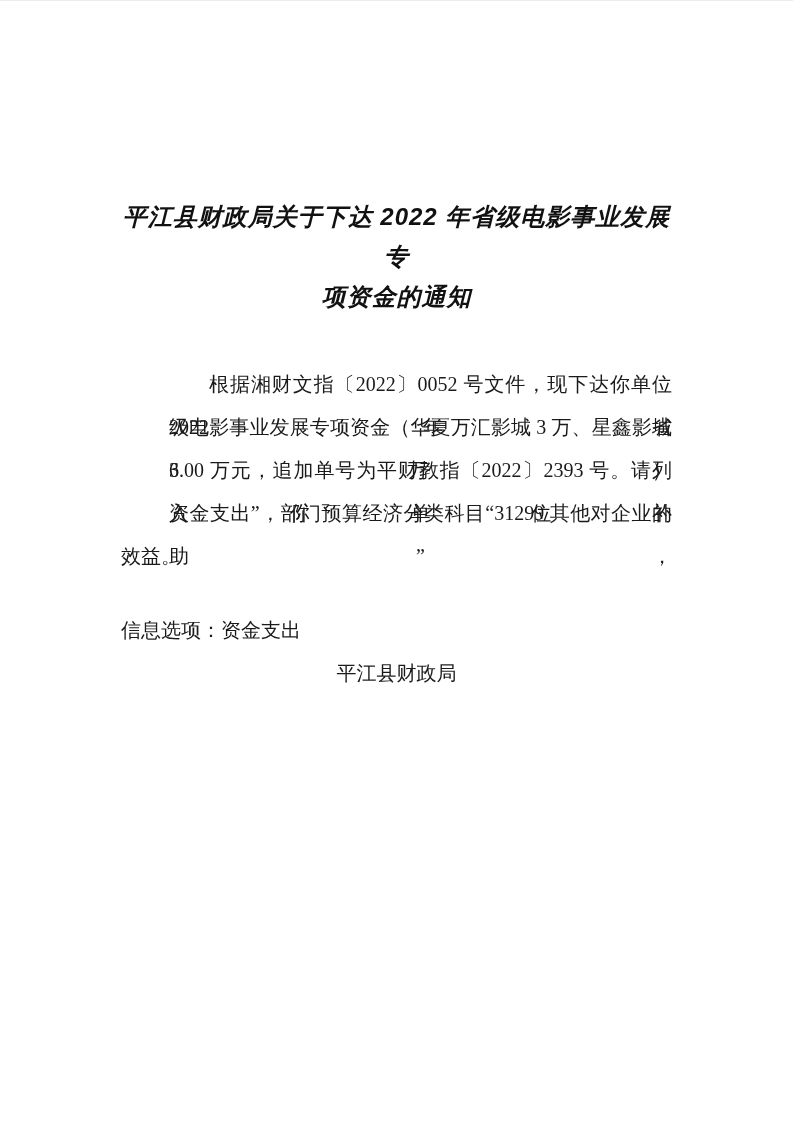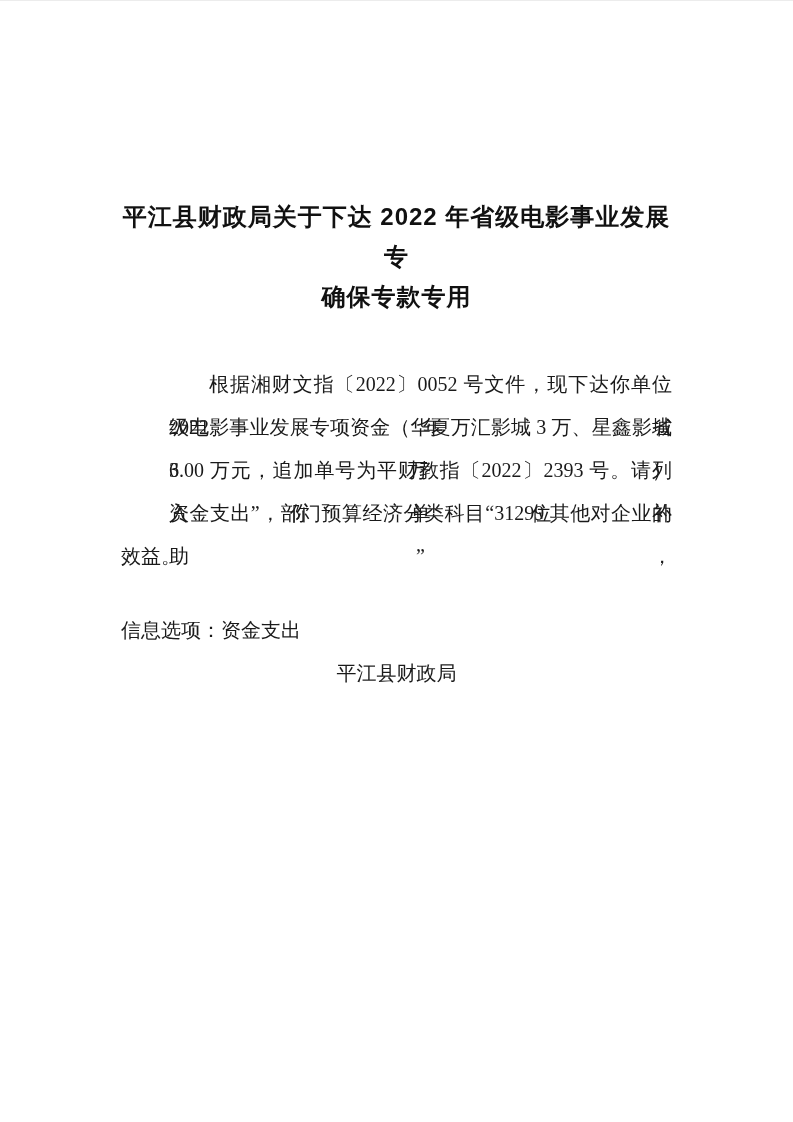--- a/index.html
+++ b/index.html
@@ -26,20 +26,21 @@
     font-family: "Liberation Sans", "DejaVu Sans", sans-serif;
     font-weight: 700;
     font-size: 24px;
     line-height: 40px;
     text-align: center;
     color: #111111;
   }
   .doc-title .title-line {
     display: block;
     letter-spacing: 1px;
+    font-style: italic;
   }
   .doc-body {
     margin-top: 46px;
     font-size: 20px;
     line-height: 43px;
   }
   .line {
     height: 43px;
     white-space: nowrap;
   }
@@ -63,21 +64,21 @@
     text-align: center;
   }
 </style>
 </head>
 <body>
 
 <div class="page">
 
   <h1 class="doc-title">
     <span class="title-line">平江县财政局关于下达 2022 年省级电影事业发展专</span>
-    <span class="title-line">确保专款专用</span>
+    <span class="title-line">项资金的通知</span>
   </h1>
 
   <div class="doc-body">
 
 
     <div class="line just indent">根据湘财文指〔2022〕0052 号文件，现下达你单位 2022 年省</div>
     <div class="line just">级电影事业发展专项资金（华夏万汇影城 3 万、星鑫影城 3 万）</div>
     <div class="line just">6.00 万元，追加单号为平财教指〔2022〕2393 号。请列入你单位的</div>
     <div class="line just">资金支出”，部门预算经济分类科目“31299 其他对企业补助”，</div>
 

